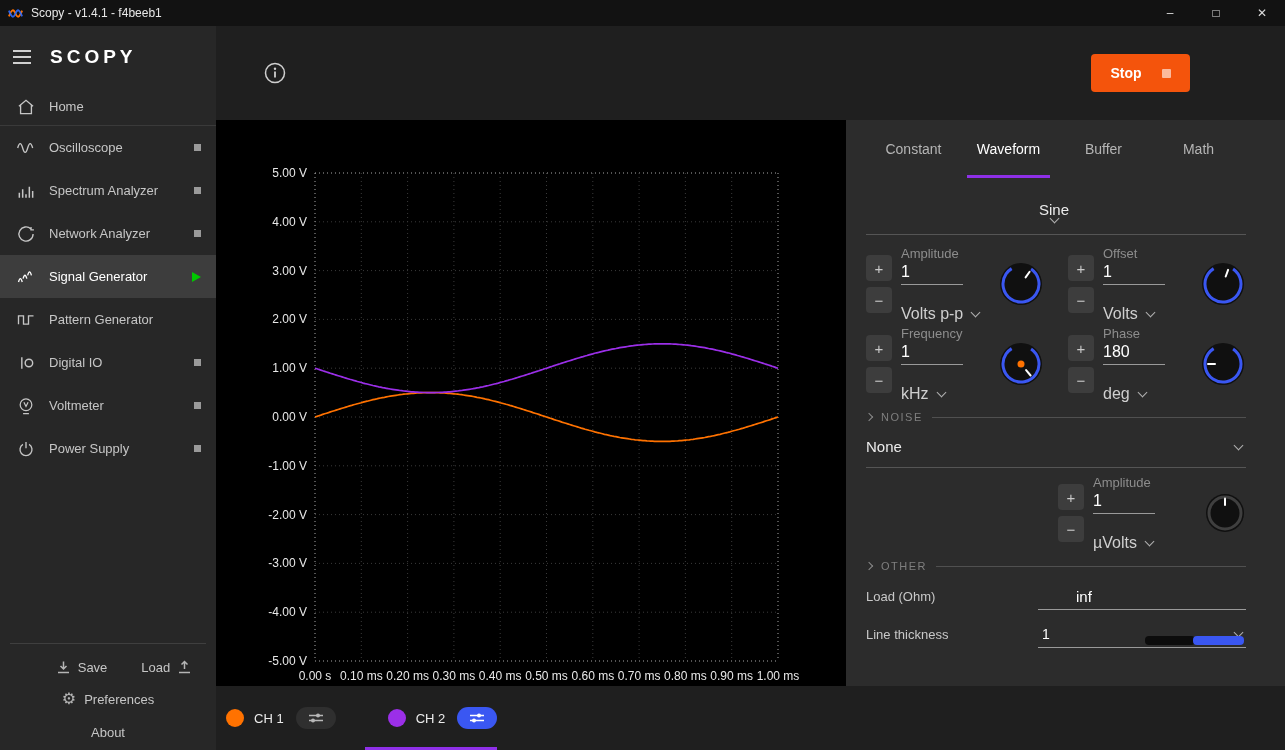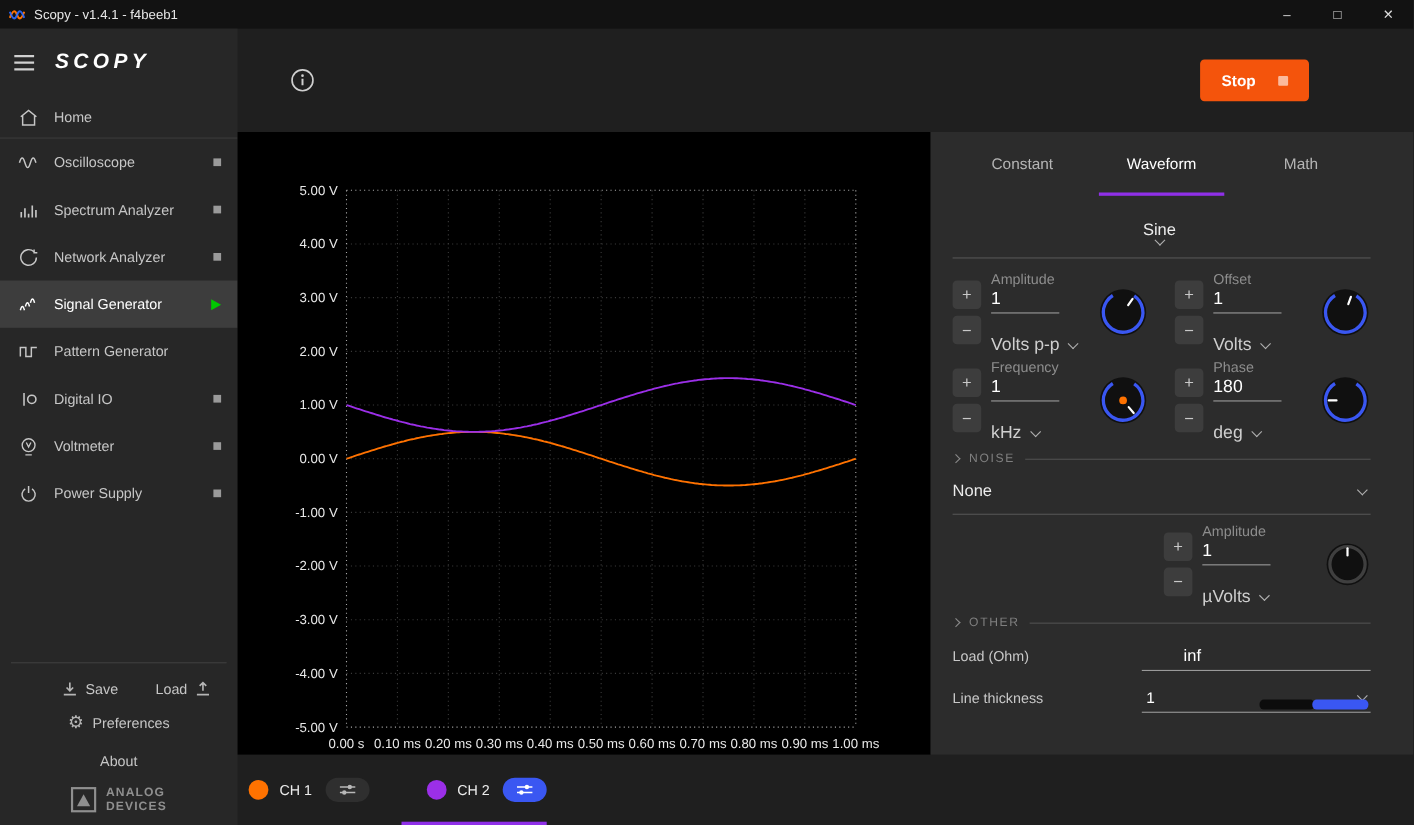--- a/index.html
+++ b/index.html
@@ -9,21 +9,21 @@
   html,body{width:1285px;height:750px;overflow:hidden;background:#1f1f1f;
     font-family:"Liberation Sans",sans-serif;-webkit-font-smoothing:antialiased;}
   
   .titlebar{height:26px;background:#121212;display:flex;align-items:center;padding-left:8px;gap:8px;}
   .titlebar .title{color:#e8e8e8;font-size:12px;}
   .win-controls{margin-left:auto;display:flex;height:100%;}
   .win-btn{width:46px;display:flex;align-items:center;justify-content:center;color:#dcdcdc;font-size:12px;cursor:pointer;}
   
   .app{display:flex;height:724px;}
   .sidebar{width:216px;background:#272727;display:flex;flex-direction:column;flex:none;}
-  .sidebar-header{height:62px;display:flex;align-items:center;padding:0 12px;gap:18px;font-style:italic;}
+  .sidebar-header{height:62px;display:flex;align-items:center;padding:0 12px;gap:18px;}
   .hamburger{background:none;border:none;cursor:pointer;display:flex;}
   .logo-text{color:#ffffff;font-size:19px;font-weight:bold;letter-spacing:4px;}
   .nav-item{height:43px;display:flex;align-items:center;padding:0 15px 0 16px;gap:13px;
     color:#c6c6c6;font-size:13px;cursor:pointer;}
   .nav-item.home{height:38px;border-bottom:1px solid #3a3a3a;}
   .nav-item.active{background:#3d3d3d;color:#ffffff;}
   .nav-icon{width:20px;height:20px;flex:none;}
   .ind{margin-left:auto;}
   .ind-square{width:7px;height:7px;background:#9a9a9a;}
   .ind-play{width:0;height:0;border-left:9px solid var(--green);
@@ -208,30 +208,20 @@
           <svg width="15" height="15" viewBox="0 0 15 15" fill="none" stroke="#b5b5b5" stroke-width="1.5">
               <path d="M7.5 9V2M4.5 4.5l3-3 3 3M2 12.5h11"></path>
             </svg>
         </span>
       </div>
       <div class="prefs">
         <span class="gear">⚙</span>
         <span>Preferences</span>
       </div>
       <div class="about">About</div>
-      <div class="brand">
-        <svg width="24" height="24" viewBox="0 0 24 24">
-          <rect x="1.5" y="1.5" width="21" height="21" fill="none" stroke="#8f8f8f" stroke-width="2"></rect>
-          <polygon points="6,18 12,7 18,18" fill="#8f8f8f"></polygon>
-        </svg>
-        <span class="brand-text">
-          <span>ANALOG</span><br>
-          <span>DEVICES</span>
-        </span>
-      </div>
     </div>
   </aside>
 
   <div class="main">
 
     <div class="topbar">
       <button class="info-btn">
         <svg width="24" height="24" viewBox="0 0 24 24">
           <circle cx="12" cy="12" r="9.5" fill="none" stroke="#cfcfcf" stroke-width="1.5"></circle>
           <circle cx="12" cy="7.8" r="1.2" fill="#cfcfcf"></circle>
@@ -294,20 +284,21 @@
             <text x="562" y="560" text-anchor="middle" fill="#e8e8e8" font-size="12">1.00 ms</text>
             <polyline points="99.0,297.0 100.9,296.4 102.9,295.7 104.8,295.1 106.7,294.4 108.6,293.8 110.6,293.2 112.5,292.6 114.4,291.9 116.4,291.3 118.3,290.7 120.2,290.1 122.2,289.5 124.1,288.9 126.0,288.3 127.9,287.7 129.9,287.1 131.8,286.5 133.7,285.9 135.7,285.4 137.6,284.8 139.5,284.3 141.4,283.7 143.4,283.2 145.3,282.7 147.2,282.1 149.2,281.6 151.1,281.2 153.0,280.7 154.9,280.2 156.9,279.7 158.8,279.3 160.7,278.9 162.7,278.4 164.6,278.0 166.5,277.6 168.4,277.3 170.4,276.9 172.3,276.5 174.2,276.2 176.2,275.9 178.1,275.6 180.0,275.3 182.0,275.0 183.9,274.7 185.8,274.5 187.7,274.2 189.7,274.0 191.6,273.8 193.5,273.6 195.5,273.4 197.4,273.3 199.3,273.1 201.2,273.0 203.2,272.9 205.1,272.8 207.0,272.7 209.0,272.7 210.9,272.6 212.8,272.6 214.8,272.6 216.7,272.6 218.6,272.6 220.5,272.7 222.5,272.7 224.4,272.8 226.3,272.9 228.3,273.0 230.2,273.1 232.1,273.3 234.0,273.4 236.0,273.6 237.9,273.8 239.8,274.0 241.8,274.2 243.7,274.5 245.6,274.7 247.5,275.0 249.5,275.3 251.4,275.6 253.3,275.9 255.3,276.2 257.2,276.5 259.1,276.9 261.0,277.3 263.0,277.6 264.9,278.0 266.8,278.4 268.8,278.9 270.7,279.3 272.6,279.7 274.6,280.2 276.5,280.7 278.4,281.2 280.3,281.6 282.3,282.1 284.2,282.7 286.1,283.2 288.1,283.7 290.0,284.3 291.9,284.8 293.8,285.4 295.8,285.9 297.7,286.5 299.6,287.1 301.6,287.7 303.5,288.3 305.4,288.9 307.4,289.5 309.3,290.1 311.2,290.7 313.1,291.3 315.1,291.9 317.0,292.6 318.9,293.2 320.9,293.8 322.8,294.4 324.7,295.1 326.6,295.7 328.6,296.4 330.5,297.0 332.4,297.6 334.4,298.3 336.3,298.9 338.2,299.6 340.1,300.2 342.1,300.8 344.0,301.4 345.9,302.1 347.9,302.7 349.8,303.3 351.7,303.9 353.7,304.5 355.6,305.1 357.5,305.7 359.4,306.3 361.4,306.9 363.3,307.5 365.2,308.1 367.2,308.6 369.1,309.2 371.0,309.7 372.9,310.3 374.9,310.8 376.8,311.3 378.7,311.9 380.7,312.4 382.6,312.8 384.5,313.3 386.4,313.8 388.4,314.3 390.3,314.7 392.2,315.1 394.2,315.6 396.1,316.0 398.0,316.4 399.9,316.7 401.9,317.1 403.8,317.5 405.7,317.8 407.7,318.1 409.6,318.4 411.5,318.7 413.5,319.0 415.4,319.3 417.3,319.5 419.2,319.8 421.2,320.0 423.1,320.2 425.0,320.4 427.0,320.6 428.9,320.7 430.8,320.9 432.7,321.0 434.7,321.1 436.6,321.2 438.5,321.3 440.5,321.3 442.4,321.4 444.3,321.4 446.3,321.4 448.2,321.4 450.1,321.4 452.0,321.3 454.0,321.3 455.9,321.2 457.8,321.1 459.8,321.0 461.7,320.9 463.6,320.7 465.5,320.6 467.5,320.4 469.4,320.2 471.3,320.0 473.3,319.8 475.2,319.5 477.1,319.3 479.0,319.0 481.0,318.7 482.9,318.4 484.8,318.1 486.8,317.8 488.7,317.5 490.6,317.1 492.6,316.7 494.5,316.4 496.4,316.0 498.3,315.6 500.3,315.1 502.2,314.7 504.1,314.3 506.1,313.8 508.0,313.3 509.9,312.8 511.8,312.4 513.8,311.9 515.7,311.3 517.6,310.8 519.6,310.3 521.5,309.7 523.4,309.2 525.3,308.6 527.3,308.1 529.2,307.5 531.1,306.9 533.1,306.3 535.0,305.7 536.9,305.1 538.8,304.5 540.8,303.9 542.7,303.3 544.6,302.7 546.6,302.1 548.5,301.4 550.4,300.8 552.4,300.2 554.3,299.6 556.2,298.9 558.1,298.3 560.1,297.6 562.0,297.0" fill="none" stroke="#ff7200" stroke-width="1.7"></polyline>
             <polyline points="99.0,248.2 100.9,248.8 102.9,249.5 104.8,250.1 106.7,250.8 108.6,251.4 110.6,252.0 112.5,252.6 114.4,253.3 116.4,253.9 118.3,254.5 120.2,255.1 122.2,255.7 124.1,256.3 126.0,256.9 127.9,257.5 129.9,258.1 131.8,258.7 133.7,259.3 135.7,259.8 137.6,260.4 139.5,260.9 141.4,261.5 143.4,262.0 145.3,262.5 147.2,263.1 149.2,263.6 151.1,264.0 153.0,264.5 154.9,265.0 156.9,265.5 158.8,265.9 160.7,266.3 162.7,266.8 164.6,267.2 166.5,267.6 168.4,267.9 170.4,268.3 172.3,268.7 174.2,269.0 176.2,269.3 178.1,269.6 180.0,269.9 182.0,270.2 183.9,270.5 185.8,270.7 187.7,271.0 189.7,271.2 191.6,271.4 193.5,271.6 195.5,271.8 197.4,271.9 199.3,272.1 201.2,272.2 203.2,272.3 205.1,272.4 207.0,272.5 209.0,272.5 210.9,272.6 212.8,272.6 214.8,272.6 216.7,272.6 218.6,272.6 220.5,272.5 222.5,272.5 224.4,272.4 226.3,272.3 228.3,272.2 230.2,272.1 232.1,271.9 234.0,271.8 236.0,271.6 237.9,271.4 239.8,271.2 241.8,271.0 243.7,270.7 245.6,270.5 247.5,270.2 249.5,269.9 251.4,269.6 253.3,269.3 255.3,269.0 257.2,268.7 259.1,268.3 261.0,267.9 263.0,267.6 264.9,267.2 266.8,266.8 268.8,266.3 270.7,265.9 272.6,265.5 274.6,265.0 276.5,264.5 278.4,264.0 280.3,263.6 282.3,263.1 284.2,262.5 286.1,262.0 288.1,261.5 290.0,260.9 291.9,260.4 293.8,259.8 295.8,259.3 297.7,258.7 299.6,258.1 301.6,257.5 303.5,256.9 305.4,256.3 307.4,255.7 309.3,255.1 311.2,254.5 313.1,253.9 315.1,253.3 317.0,252.6 318.9,252.0 320.9,251.4 322.8,250.8 324.7,250.1 326.6,249.5 328.6,248.8 330.5,248.2 332.4,247.6 334.4,246.9 336.3,246.3 338.2,245.6 340.1,245.0 342.1,244.4 344.0,243.8 345.9,243.1 347.9,242.5 349.8,241.9 351.7,241.3 353.7,240.7 355.6,240.1 357.5,239.5 359.4,238.9 361.4,238.3 363.3,237.7 365.2,237.1 367.2,236.6 369.1,236.0 371.0,235.5 372.9,234.9 374.9,234.4 376.8,233.9 378.7,233.3 380.7,232.8 382.6,232.4 384.5,231.9 386.4,231.4 388.4,230.9 390.3,230.5 392.2,230.1 394.2,229.6 396.1,229.2 398.0,228.8 399.9,228.5 401.9,228.1 403.8,227.7 405.7,227.4 407.7,227.1 409.6,226.8 411.5,226.5 413.5,226.2 415.4,225.9 417.3,225.7 419.2,225.4 421.2,225.2 423.1,225.0 425.0,224.8 427.0,224.6 428.9,224.5 430.8,224.3 432.7,224.2 434.7,224.1 436.6,224.0 438.5,223.9 440.5,223.9 442.4,223.8 444.3,223.8 446.3,223.8 448.2,223.8 450.1,223.8 452.0,223.9 454.0,223.9 455.9,224.0 457.8,224.1 459.8,224.2 461.7,224.3 463.6,224.5 465.5,224.6 467.5,224.8 469.4,225.0 471.3,225.2 473.3,225.4 475.2,225.7 477.1,225.9 479.0,226.2 481.0,226.5 482.9,226.8 484.8,227.1 486.8,227.4 488.7,227.7 490.6,228.1 492.6,228.5 494.5,228.8 496.4,229.2 498.3,229.6 500.3,230.1 502.2,230.5 504.1,230.9 506.1,231.4 508.0,231.9 509.9,232.4 511.8,232.8 513.8,233.3 515.7,233.9 517.6,234.4 519.6,234.9 521.5,235.5 523.4,236.0 525.3,236.6 527.3,237.1 529.2,237.7 531.1,238.3 533.1,238.9 535.0,239.5 536.9,240.1 538.8,240.7 540.8,241.3 542.7,241.9 544.6,242.5 546.6,243.1 548.5,243.8 550.4,244.4 552.4,245.0 554.3,245.6 556.2,246.3 558.1,246.9 560.1,247.6 562.0,248.2" fill="none" stroke="#9b2fe8" stroke-width="1.7"></polyline>
           </svg>
       </div>
 
       <div class="panel">
         <div class="tabs">
           <div class="tab">Constant</div>
           <div class="tab active">Waveform</div>
+          <div class="tab">Buffer</div>
           <div class="tab">Math</div>
         </div>
 
         <div class="select-row sine">
           <span>Sine</span>
           <span class="chev chev-d"></span>
         </div>
 
         <div class="controls-grid">
 

